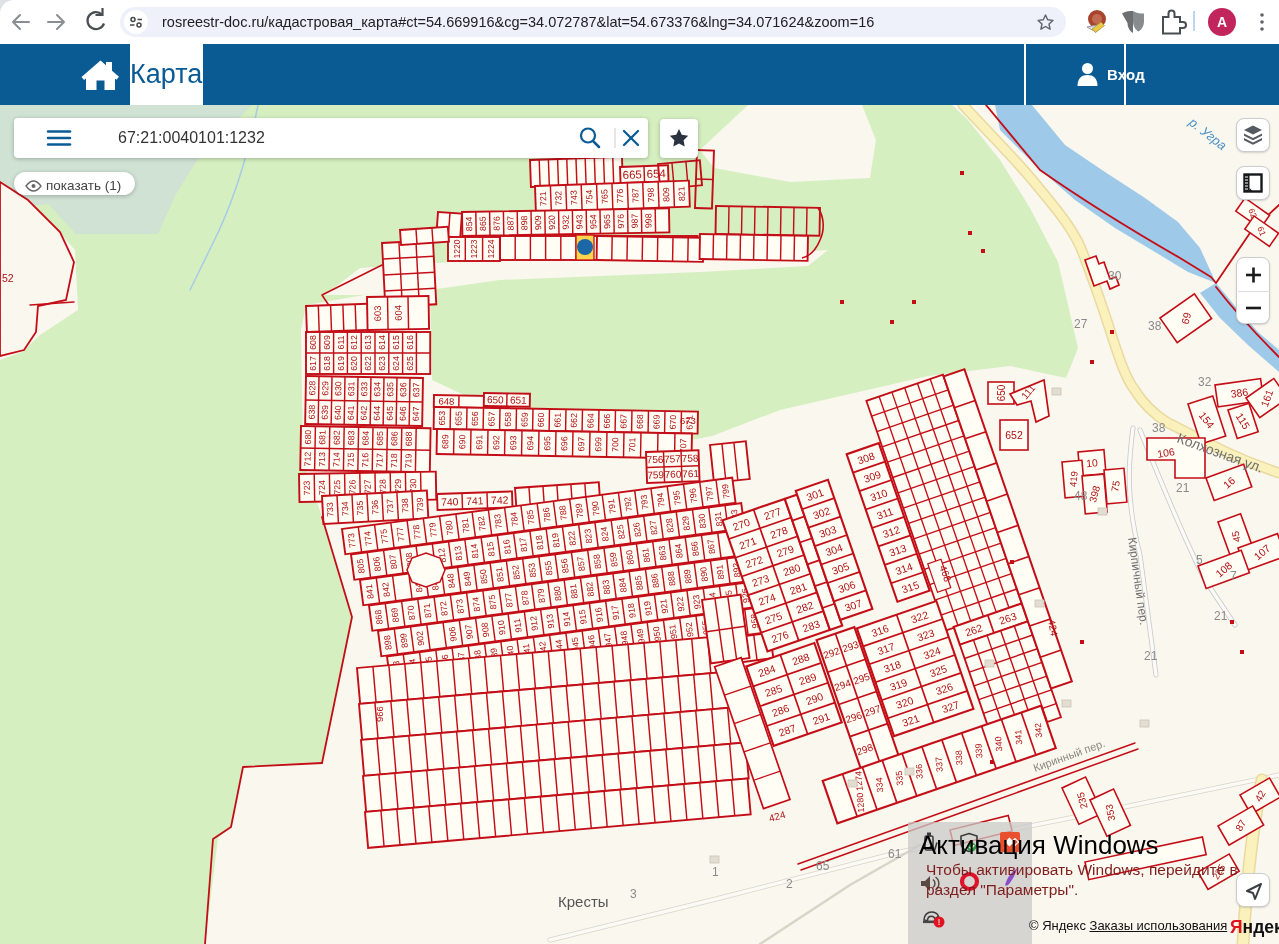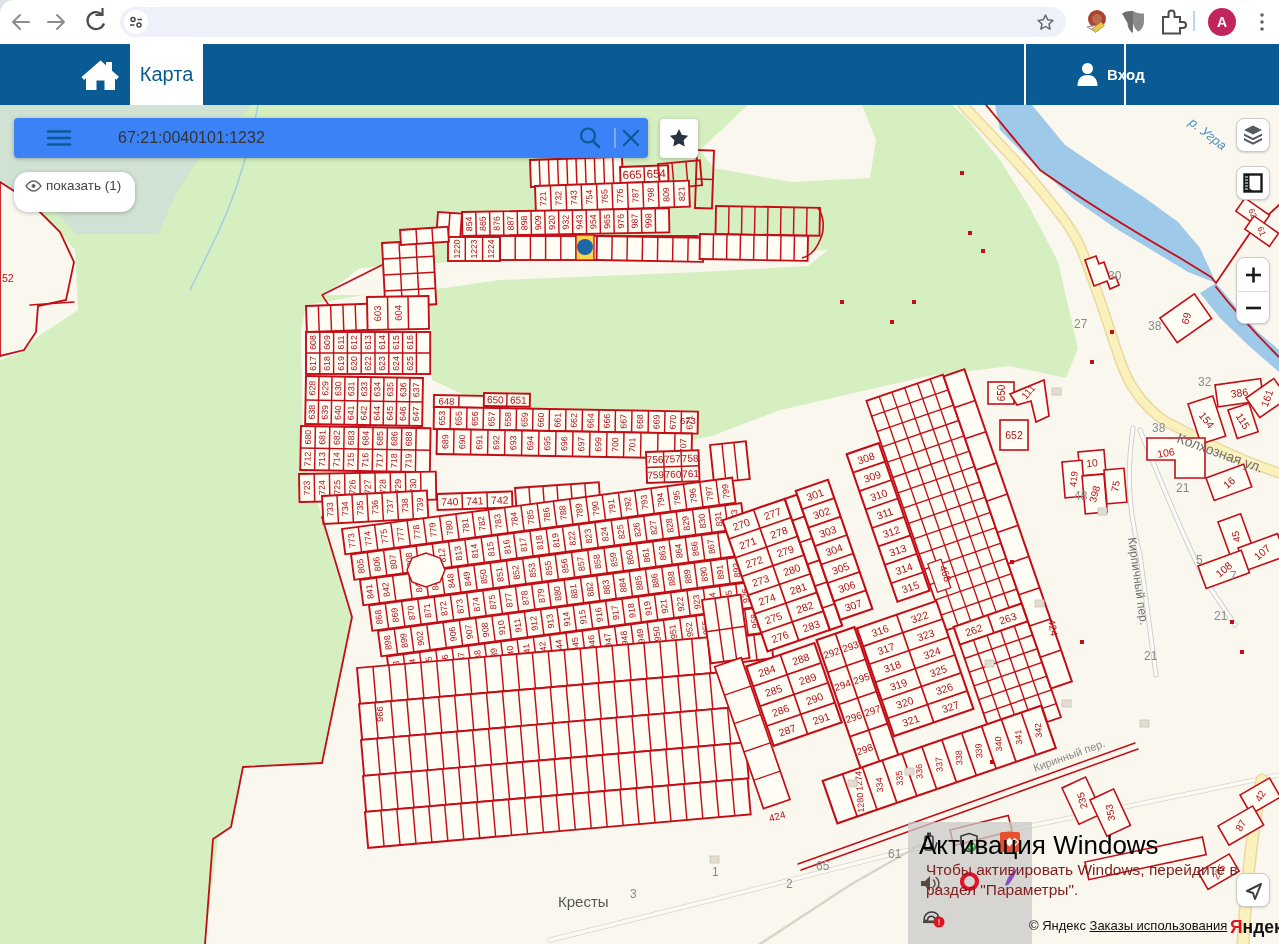--- a/index.html
+++ b/index.html
@@ -2,27 +2,27 @@
 <html><head><meta charset="utf-8"><style>
 *{margin:0;padding:0;box-sizing:border-box}
 body{width:1279px;height:944px;overflow:hidden;font-family:"Liberation Sans",sans-serif;position:relative;background:#dee1e6}
 .chrome{position:absolute;top:0;left:0;width:1279px;height:44px;background:#fff;border-radius:14px 0 0 0}
 .omni{position:absolute;left:120px;top:7px;width:946px;height:30px;background:#eef1fa;border-radius:15px}
 .omnitxt{position:absolute;left:42px;top:7px;font-size:14.5px;color:#202124;white-space:nowrap}
 .tune{position:absolute;left:4px;top:3px;width:24px;height:24px;background:#fff;border-radius:50%}
 .ostar{position:absolute;right:12px;top:7px}
 .avatar{position:absolute;left:1208px;top:8px;width:28px;height:28px;border-radius:50%;background:#c2255c;color:#fff;font-size:14px;font-weight:bold;text-align:center;line-height:28px}
 .hdr{position:absolute;top:44px;left:0;width:1279px;height:61px;background:#0a5b94}
-.maptab{position:absolute;left:130px;top:0;width:73px;height:61px;background:#fff;color:#0a5b94;font-size:20px;text-align:center;line-height:61px}
+.maptab{position:absolute;left:130px;top:0;width:73px;height:61px;background:#fff;color:#0a5b94;font-size:27px;line-height:61px}
 .hsep{position:absolute;top:0;width:2px;height:61px;background:#fff}
 .hitem{position:absolute;top:0;height:61px;color:#fff;font-size:15px;font-weight:bold;line-height:61px;letter-spacing:.2px}
 .map{position:absolute;top:105px;left:0;width:1279px;height:839px}
-.sbar{position:absolute;left:14px;top:118px;width:634px;height:40px;background:#3b82f6;border-radius:4px;box-shadow:0 1px 4px rgba(0,0,0,.25)}
+.sbar{position:absolute;left:14px;top:118px;width:634px;height:40px;background:#ffffff;border-radius:4px;box-shadow:0 1px 4px rgba(0,0,0,.25)}
 .sstar{position:absolute;left:660px;top:119px;width:38px;height:39px;background:#fff;border-radius:4px;box-shadow:0 1px 4px rgba(0,0,0,.25)}
-.chip{position:absolute;left:14px;top:172px;height:40px;background:#fff;border-radius:14px;box-shadow:0 1px 4px rgba(0,0,0,.25);padding:0 14px 0 32px;font-size:13.5px;color:#444;line-height:27px}
+.chip{position:absolute;left:14px;top:172px;height:23px;background:#fff;border-radius:14px;box-shadow:0 1px 4px rgba(0,0,0,.25);padding:0 14px 0 32px;font-size:13.5px;color:#444;line-height:27px}
 .mbtn{position:absolute;left:1236px;width:34px;height:34px;background:#fff;border-radius:8px;border:1px solid #ccc;box-shadow:0 1px 2px rgba(0,0,0,.15)}
 .zoombox{position:absolute;left:1236px;top:257px;width:34px;height:67px;background:#fff;border-radius:8px;border:1px solid #ccc;box-shadow:0 1px 2px rgba(0,0,0,.15)}
 .wmark1{position:absolute;left:919px;top:830px;font-size:26px;color:#000000}
 .wmark2{position:absolute;left:926px;top:860px;font-size:15.5px;color:#7f1d1d;width:320px;line-height:19.5px}
 .attr{position:absolute;left:1029px;top:918px;font-size:13px;color:#111}
 .ylogo{position:absolute;left:1230px;top:917px;font-size:17.5px;font-weight:bold;color:#111}
 .panel{position:absolute;left:908px;top:822px;width:124px;height:122px;background:rgba(202,201,199,.75)}
 </style></head><body>
 <div class="chrome">
  <svg width="1279" height="44" style="position:absolute;left:0;top:0">
@@ -31,20 +31,21 @@
   <path d="M 102 14.5 a 8.5 8.5 0 1 0 2 9" stroke="#4a4d51" stroke-width="2.2" fill="none"></path>
       <path d="M 102.5 8 v 7 h -7" fill="none" stroke="#4a4d51" stroke-width="2.2"></path>
  </svg>
  <div class="omni">
   <div class="tune"><svg width="24" height="24">
           <circle cx="9" cy="9.5" r="2" fill="none" stroke="#454749" stroke-width="1.5"></circle>
           <line x1="13.5" y1="9.5" x2="18" y2="9.5" stroke="#454749" stroke-width="1.5"></line>
           <line x1="6" y1="15" x2="10.5" y2="15" stroke="#454749" stroke-width="1.5"></line>
           <circle cx="15" cy="15" r="2" fill="none" stroke="#454749" stroke-width="1.5"></circle>
         </svg></div>
+  <div class="omnitxt">rosreestr-doc.ru/кадастровая_карта#ct=54.669916&amp;cg=34.072787&amp;lat=54.673376&amp;lng=34.071624&amp;zoom=16</div>
   <div class="ostar"><svg width="17" height="17">
           <path d="M 8.5 1 l 2.2 4.8 5.2 0.6 -3.9 3.6 1.1 5.2 -4.6 -2.7 -4.6 2.7 1.1 -5.2 -3.9 -3.6 5.2 -0.6 z" fill="none" stroke="#5f6368" stroke-width="1.4" stroke-linejoin="round"></path>
         </svg></div>
  </div>
  <svg width="1279" height="44" style="position:absolute;left:0;top:0">
   <circle cx="1097" cy="19" r="9" fill="#a8442e"></circle>
       <circle cx="1097" cy="19" r="5" fill="#c06a50"></circle>
       <path d="M 1087 27 l 15 -3 -6 8 z" fill="#e8e4ee" stroke="#9993a8" stroke-width="1"></path>
       <path d="M 1092 29 l 9 -7 3.5 3.5 -9 7 z" fill="#e8c94a" stroke="#a8922e" stroke-width="0.8"></path>
   <path d="M 1133 11 c 4 2.5 8 2.5 11 2.5 v 8 c 0 7 -5.5 10 -5.5 10 c 0 0 -5.5 -3 -5.5 -10 z" fill="#898b8d"></path>

